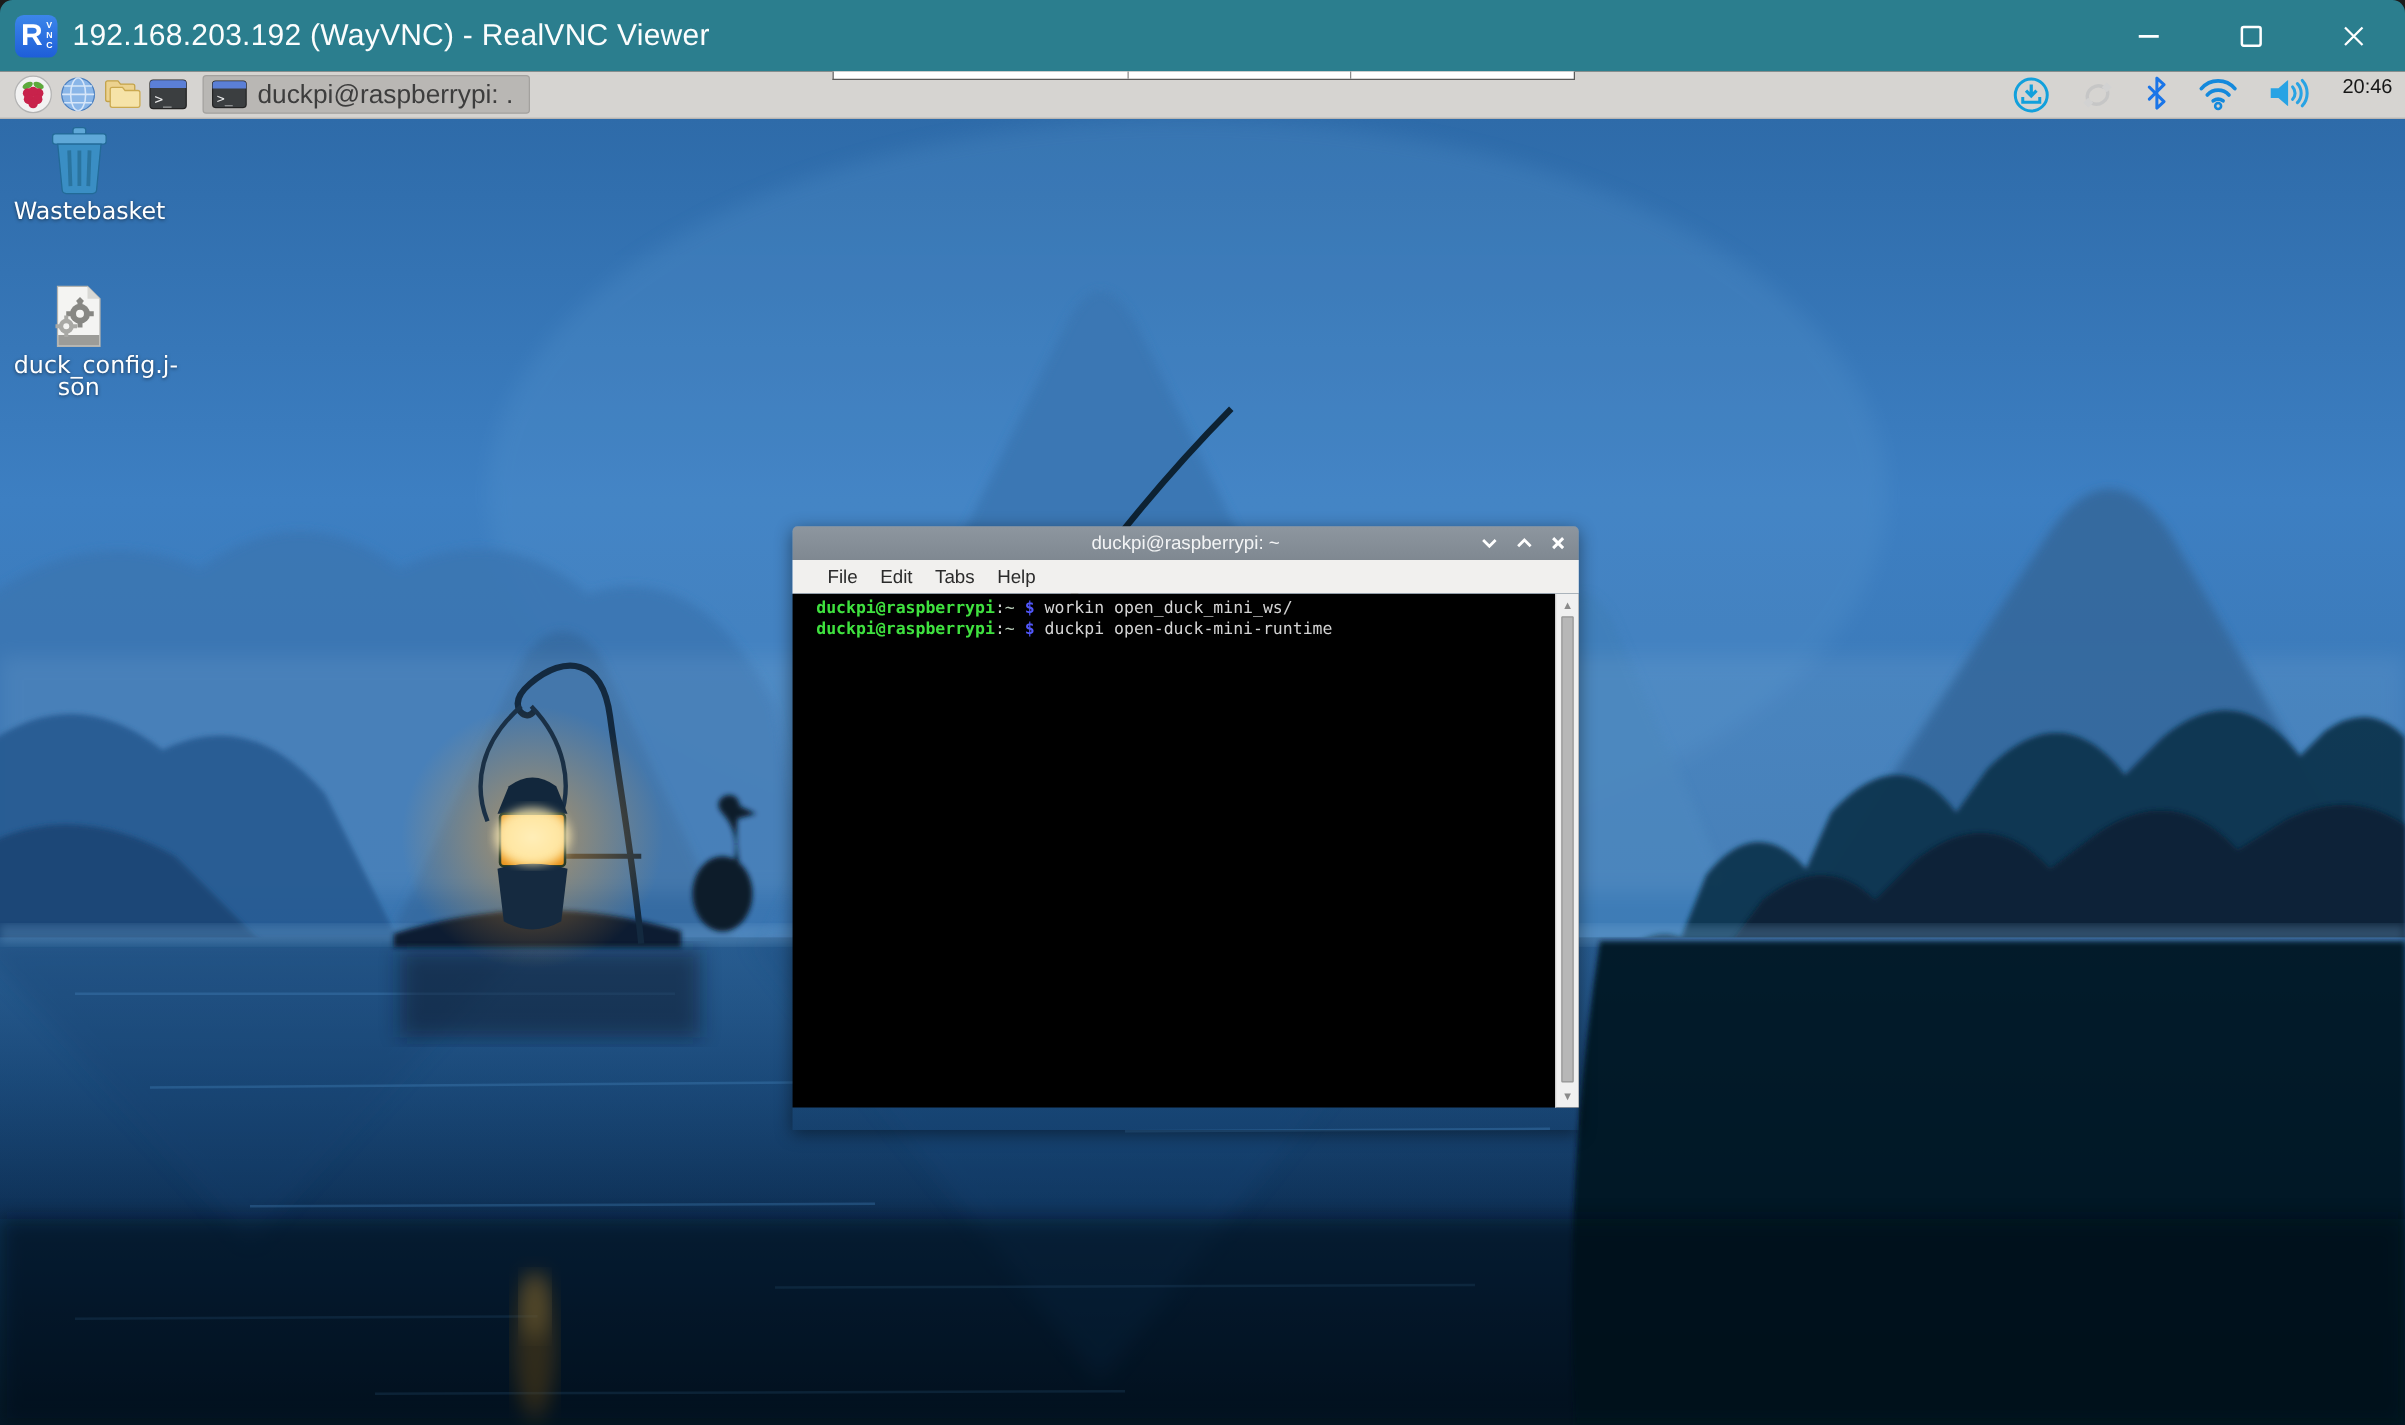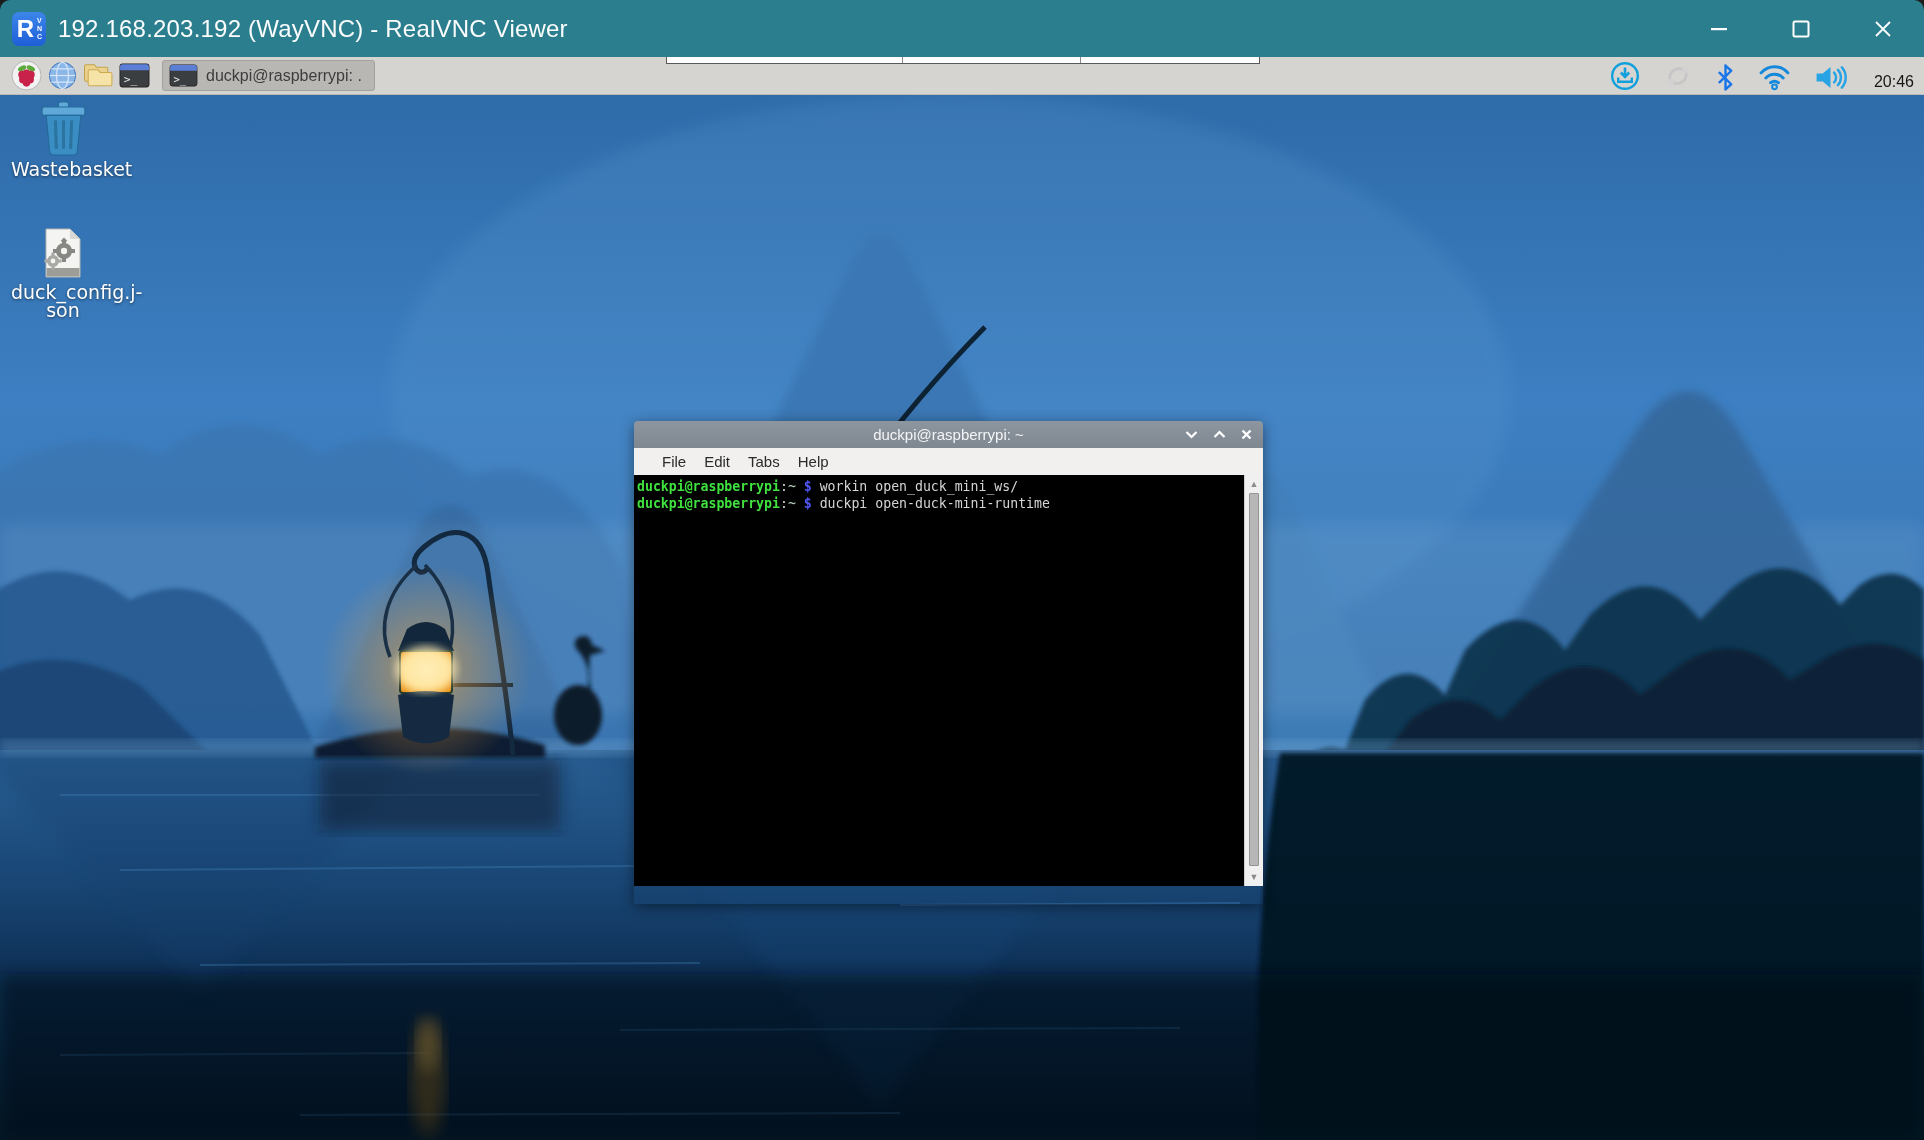--- a/index.html
+++ b/index.html
@@ -24,23 +24,23 @@
   .remote { position:absolute; left:0; top:57px; right:0; height:1083px; overflow:hidden; }
 
   
   .taskbar { position:absolute; left:0; top:0; right:0; height:38px; background:#d6d4d1;
              border-bottom:1px solid #bdbbb8; display:flex; align-items:center;
              padding:0 10px 0 8px; z-index:20; }
   .launcher { display:flex; align-items:center; justify-content:center; width:36px; height:34px; }
   .task-button { display:flex; align-items:center; gap:8px; background:#b9b7b4;
                  border:1px solid #a3a19e; border-radius:3px; height:31px;
                  padding:0 12px 0 6px; margin-left:10px; }
-  .task-button .lbl { font-size:16px; color:#3d3d3d; white-space:nowrap; }
+  .task-button .lbl { font-size:21px; color:#3d3d3d; white-space:nowrap; }
   .tb-spacer { flex:1; }
-  .tray { display:flex; align-items:flex-end; gap:23px; }
+  .tray { display:flex; align-items:flex-start; gap:23px; }
   .clock { font-size:16px; color:#161616; margin-left:3px; }
 
   
   .vnc-strip { position:absolute; left:666px; top:0; width:594px; height:7px; background:#ffffff;
                border-left:1px solid #5a5a5a; border-right:1px solid #5a5a5a;
                border-bottom:1px solid #5a5a5a; z-index:30; }
   .vnc-strip .div1, .vnc-strip .div2 { position:absolute; top:0; bottom:0; width:1px; background:#8a8a8a; }
   .vnc-strip .div1 { left:235px; } .vnc-strip .div2 { left:413px; }
 
   
@@ -60,21 +60,21 @@
   .t-titlebar { height:27px; background:linear-gradient(180deg,#8d969f,#7f8891);
                 border-radius:4px 4px 0 0; position:relative; display:flex; align-items:center; }
   .t-title { position:absolute; left:0; right:0; text-align:center; color:#f3f4f5; font-size:15px; }
   .t-controls { margin-left:auto; display:flex; align-items:center; gap:15px; padding-right:11px; z-index:1; }
   .t-menubar { height:27px; background:#f1f0ee; display:flex; align-items:center; padding-left:19px; }
   .menu-item { padding:0 9px; font-size:15px; color:#2b2b2b; }
   .t-content { position:relative; height:411px; background:#000; }
   .t-text { position:absolute; left:0; top:0; right:19px; bottom:0; padding:3px 0 0 3px;
             font-family:"DejaVu Sans Mono", monospace; font-size:13.2px; line-height:17px;
             color:#d4d4d4; overflow:hidden; }
-  .term-line { white-space:pre; }
+  .term-line { white-space:pre;margin-left:16px; }
   .tg { color:#3fe13f; font-weight:bold; }
   .tb { color:#5157fa; font-weight:bold; }
   .tp { color:#b9cdb9; }
   .tf { color:#d4d4d4; }
   .cursor { display:inline-block; width:8px; height:15px; background:#c2c2c2;
             vertical-align:-2px; }
   .t-scrollbar { position:absolute; right:0; top:0; bottom:0; width:19px; background:#f0f0f0;
                  border-left:1px solid #cfcfcf; }
   .sb-arrow { position:absolute; left:0; right:0; height:16px; text-align:center;
               font-size:9px; line-height:16px; color:#8a8a8a; }

